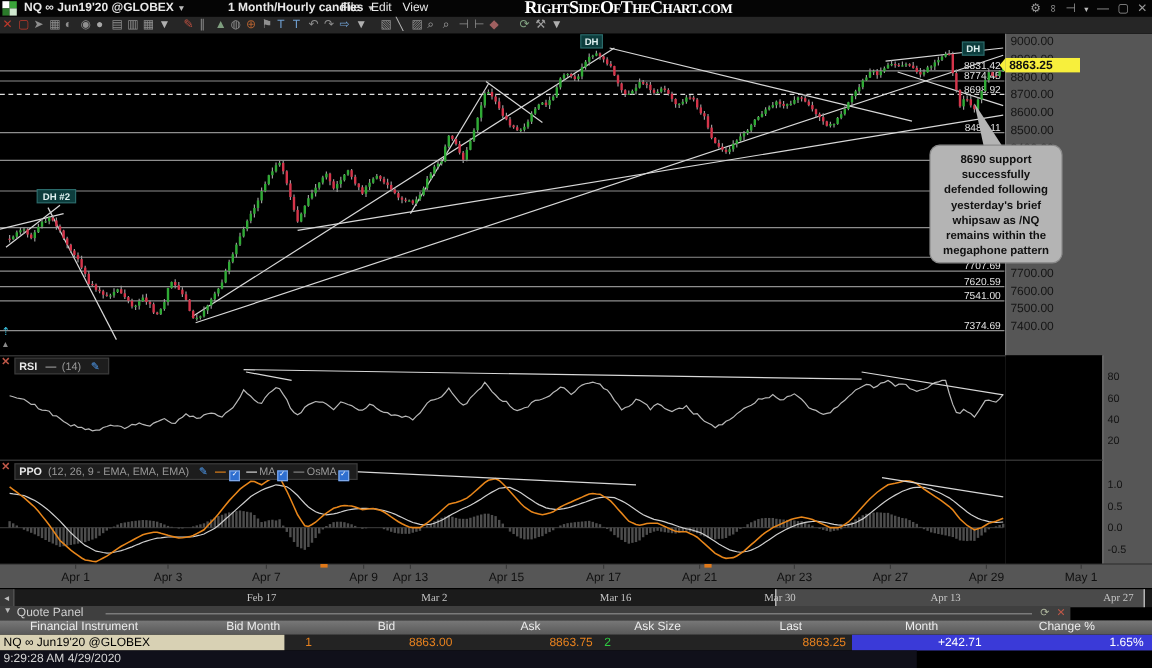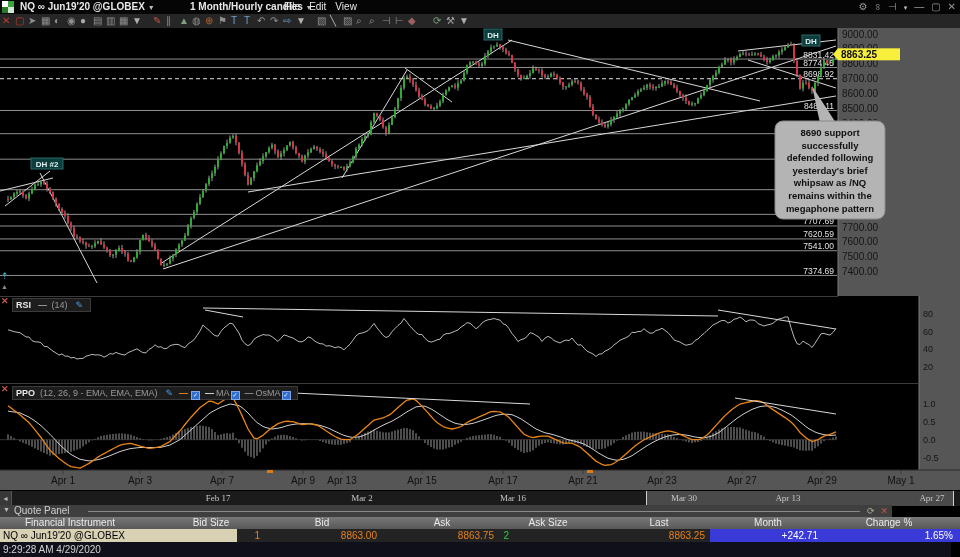--- a/index.html
+++ b/index.html
@@ -51,39 +51,40 @@
   .q-title .rule{position:absolute;left:88px;right:32px;top:6px;height:1px;background:#8a8a8a;}
   .q-title .qicons{position:absolute;right:4px;top:0;}
   .q-title .qicons span{margin-left:6px;font-size:9px;}
   .q-head{position:absolute;left:0;top:517px;width:960px;height:12px;background:linear-gradient(#787878,#585858);color:#ebebeb;font-size:10px;}
   .q-head span{position:absolute;top:0;transform:translateX(-50%);white-space:nowrap;}
   .q-row{position:absolute;left:0;top:529px;width:960px;height:13px;background:#232323;font-size:10px;line-height:13px;}
   .q-row .fi{position:absolute;left:0;top:0;width:237px;height:13px;background:#d8d1b4;color:#000;padding-left:3px;box-sizing:border-box;}
   .q-row .bluebg{position:absolute;left:710px;top:0;width:250px;height:13px;background:#3a3ad8;}
   .q-row .val{position:absolute;top:0;white-space:nowrap;}
   
-  .statusbar{position:absolute;left:0;top:542px;width:951px;height:15px;background:#10101a;color:#d4d4d4;font-size:10px;line-height:15px;}
+  .statusbar{position:absolute;left:0;top:542px;width:764px;height:15px;background:#10101a;color:#d4d4d4;font-size:10px;line-height:15px;}
   .statusbar .t{position:absolute;left:3px;}
   .statusbar .c{position:absolute;left:483px;font-weight:bold;color:#ececec;}
 </style>
 </head>
 <body>
 
 <div class="screen">
 
   <div class="titlebar">
     <span class="applogo">
       <i style="background:#fff"></i>
         <i style="background:#3aa53a"></i>
         <i style="background:#2a7a2a"></i>
         <i style="background:#cfe8cf"></i>
     </span>
     <span class="tb-sym"><span>NQ ∞ Jun19'20 @GLOBEX</span> <span class="caret">▼</span></span>
     <span class="tb-tf"><span>1 Month/Hourly candles</span> <span class="caret">▼</span></span>
     <span class="menu" id="menu-bar"><span>File</span><span>Edit</span><span>View</span></span>
+    <span class="sitelogo">RightSideOfTheChart.com</span>
     <span class="winicons">
       <span>⚙</span><span class="linkglyph">∞</span><span>⊣<span class="caret">▾</span></span><span>—</span><span>▢</span><span>✕</span>
     </span>
   </div>
 
   <div class="toolbar" id="toolbar">
       <span class="ic" style="color: rgb(192, 57, 43); left: 2px;">✕</span>
       <span class="ic" style="color: rgb(192, 57, 43); left: 15px;">▢</span>
       <span class="ic" style="color: rgb(143, 143, 143); left: 28px;">➤</span>
       <span class="ic" style="color: rgb(143, 143, 143); left: 41px;">▦</span>
@@ -1094,36 +1095,36 @@
     <span class="lbl">PPO</span><span class="params">(12, 26, 9 - EMA, EMA, EMA)</span><span class="edit">✎</span><span class="sw" style="color:#e8861a">—</span><span class="cbx">✓</span><span class="sw" style="color:#dcdcdc">—</span><span id="ppo-ma-lbl">MA</span><span class="cbx">✓</span><span class="sw" style="color:#8a8a8a">—</span><span id="ppo-osma-lbl">OsMA</span><span class="cbx">✓</span>
   </div>
 
   <div class="scrollbar" id="scrollbar">
     <div class="sb-btn" id="sb-btn">◂</div>
   <div class="sb-active" style="left: 646px; width: 306px;"></div>
       <span class="sb-label" style="left: 73px; margin-top: 12px;">Feb 3</span>
       <span class="sb-label" style="left: 218px;">Feb 17</span>
       <span class="sb-label" style="left: 362px;">Mar 2</span>
       <span class="sb-label" style="left: 513px;">Mar 16</span>
-      <span class="sb-label" style="left: 684px; font-family: Liberation Serif, serif;">Mar 30</span>
+      <span class="sb-label" style="left: 650px; font-family: Liberation Serif, serif;">Mar 30</span>
       <span class="sb-label" style="left: 788px;">Apr 13</span>
       <span class="sb-label" style="left: 932px;">Apr 27</span>
     </div>
 
   <div class="q-title">
     <span class="tri">▼</span>
     <span class="ttl">Quote Panel</span>
     <span class="rule"></span>
     <span class="qicons">
       <span style="color:#a8b098">⟳</span><span style="color:#c05848">✕</span>
     </span>
   </div>
   <div class="q-head" id="q-head">
       <span style="left: 70px;">Financial Instrument</span>
-      <span style="left: 211px;">Bid Size</span>
+      <span style="left: 211px;">Bid Month</span>
       <span style="left: 322px;">Bid</span>
       <span style="left: 442px;">Ask</span>
       <span style="left: 548px;">Ask Size</span>
       <span style="left: 659px;">Last</span>
       <span style="left: 768px;">Month</span>
       <span style="left: 889px;">Change %</span>
     </div>
   <div class="q-row" id="q-row">
     <span class="fi">NQ ∞ Jun19'20 @GLOBEX</span>
     <span class="bluebg"></span>

